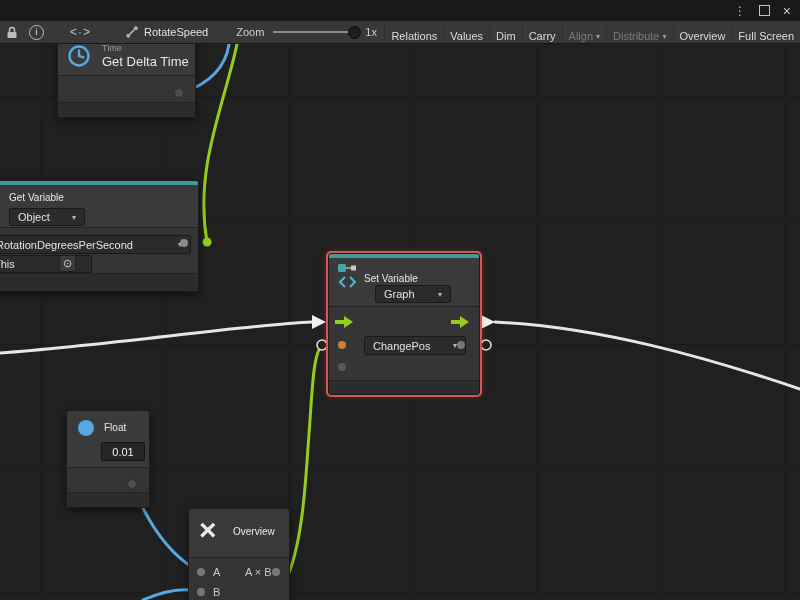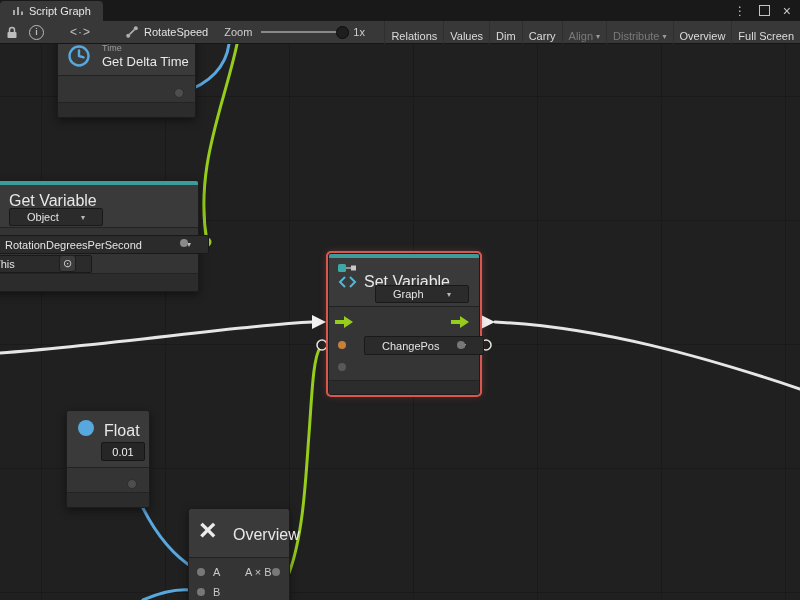--- a/index.html
+++ b/index.html
@@ -20,21 +20,21 @@
   
   .toolbar{position:absolute;left:0;top:21px;width:800px;height:22px;background:#383838;
            border-bottom:1px solid #161616;display:flex;align-items:center;font-size:11px;color:#DCDCDC;}
   .tb-icon{display:inline-flex;align-items:center;justify-content:center;}
   .lock{margin-left:6px;}
   .info{margin-left:11px;width:13px;height:13px;border:1px solid #B9B9B9;border-radius:50%;
         color:#B9B9B9;font-size:9px;font-weight:bold;display:flex;align-items:center;justify-content:center;}
   .codetoggle{margin-left:26px;color:#C2C2C2;font-size:12px;letter-spacing:1px;}
   .graphicon{margin-left:34px;}
   .graphname{margin-left:5px;color:#E2E2E2;}
-  .zoomlabel{margin-left:16px;color:#CFCFCF;}
+  .zoomlabel{margin-left:28px;color:#CFCFCF;}
   .slider{margin-left:9px;position:relative;width:86px;height:14px;}
   .slider .track{position:absolute;left:0;right:0;top:6px;height:2px;background:#8A8A8A;}
   .slider .knob{position:absolute;right:-2px;top:1px;width:11px;height:11px;border-radius:50%;
                 background:#1E1E1E;border:1px solid #0B0B0B;}
   .zoomval{margin-left:6px;color:#CFCFCF;}
   .tb-buttons{margin-left:auto;display:flex;height:100%;}
   .tb-btn{display:flex;align-items:center;gap:3px;padding:15px 6px;border-left:1px solid #2E2E2E;
           color:#DCDCDC;white-space:nowrap;}
   .tb-btn.disabled{color:#7A7A7A;}
   .tb-btn .caret{font-size:8px;color:#9A9A9A;}
@@ -49,49 +49,43 @@
 
   
   .node{position:absolute;z-index:2;background:#3A3A3A;border:1px solid #1C1C1C;border-radius:3px;
         box-shadow:0 3px 8px rgba(0,0,0,.45);font-size:11px;}
   .node.selected{box-shadow:0 0 0 2px #D9574F,0 0 9px rgba(217,87,79,.45);}
   .accent{position:absolute;left:0;right:0;top:0;height:4px;background:#3E9B9B;border-radius:2px 2px 0 0;}
   .sep{position:absolute;left:0;right:0;height:1px;background:#222222;}
   .nbody{position:absolute;left:0;right:0;background:#343434;}
   .nfooter{position:absolute;left:0;right:0;bottom:0;background:#2C2C2C;border-top:1px solid #232323;
            border-radius:0 0 3px 3px;}
-  .ntitle{position:absolute;color:#E8E8E8;font-size:16px;white-space:nowrap;}
+  .ntitle{position:absolute;color:#E8E8E8;font-size:10px;white-space:nowrap;}
   .nsub{position:absolute;color:#9C9C9C;font-size:9px;white-space:nowrap;}
   .plabel{position:absolute;color:#C8C8C8;font-size:11px;white-space:nowrap;}
   .dot{position:absolute;width:8px;height:8px;border-radius:50%;transform:translate(-50%,-50%);}
   .dropdown{position:absolute;display:flex;align-items:center;background:#2B2B2B;border:1px solid #191919;
-            border-radius:2px;color:#E4E4E4;font-size:11px;padding:0 17px;white-space:nowrap;overflow:hidden;}
+            border-radius:2px;color:#E4E4E4;font-size:11px;padding:0 8px;white-space:nowrap;overflow:hidden;}
   .dropdown .caret{margin-left:auto;padding-left:6px;font-size:8px;color:#B8B8B8;}
   .vfield{position:absolute;background:#262626;border:1px solid #161616;border-radius:2px;color:#F0F0F0;
           font-size:11px;display:flex;align-items:center;justify-content:center;}
   .objfield{position:absolute;background:#2B2B2B;border:1px solid #191919;border-radius:2px;color:#E4E4E4;
             font-size:11px;display:flex;align-items:center;}
   .target-btn{position:absolute;width:15px;height:15px;border-radius:3px;background:#3C3C3C;border:1px solid #1E1E1E;
               color:#CFCFCF;font-size:11px;display:flex;align-items:center;justify-content:center;}
   .flow-arrow{position:absolute;}
   .xglyph{position:absolute;color:#ECECEC;font-size:30px;line-height:26px;font-weight:bold;}
   .node-icon{position:absolute;}
 </style>
 </head>
 <body>
 
 <div class="app">
 
   <div class="tabbar">
-    <div class="tab">
-      <svg width="12" height="12" viewBox="0 0 12 12">
-        <path d="M2 10 L2 5 M6 10 L6 2 M10 10 L10 6.5" stroke="#A8A8A8" stroke-width="2" fill="none"></path>
-      </svg>
-      <span>Script Graph</span>
-    </div>
     <div class="win-controls">
       <span class="kebab">⋮</span>
       <span class="maxbox"></span>
       <span class="close">×</span>
     </div>
   </div>
 
   <div class="toolbar">
     <span class="tb-icon lock">
       <svg width="12" height="13" viewBox="0 0 12 13">

